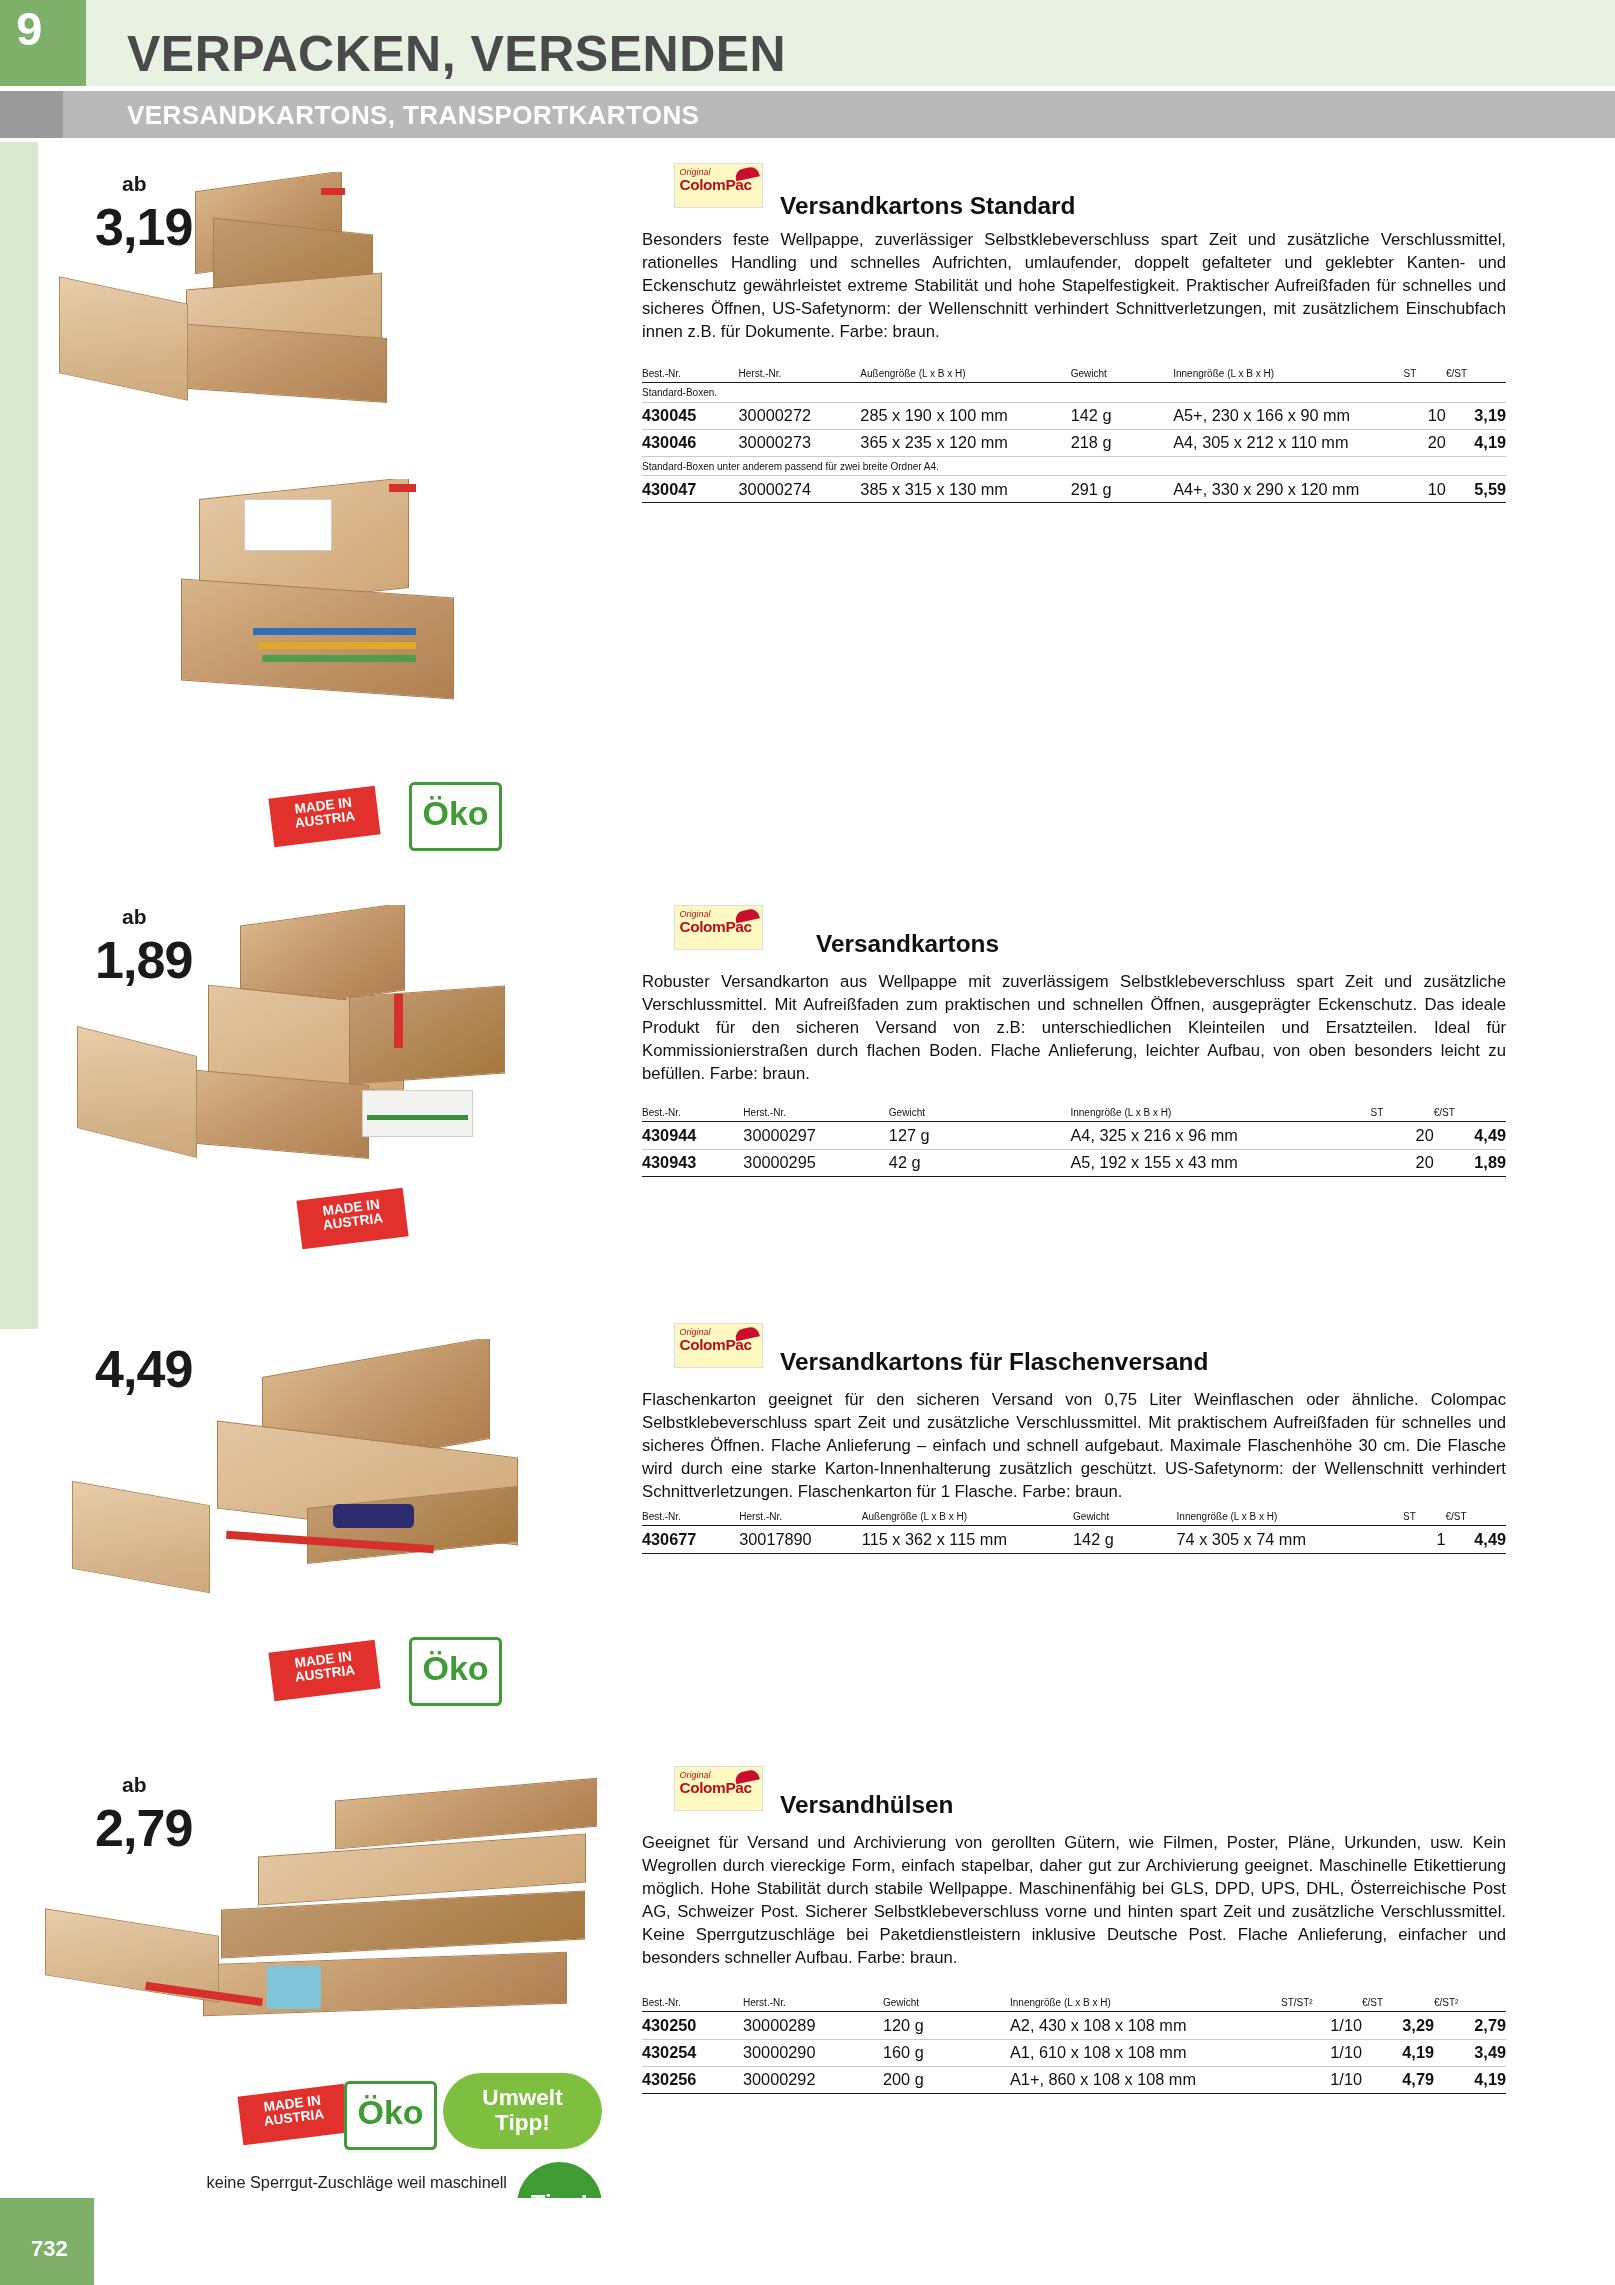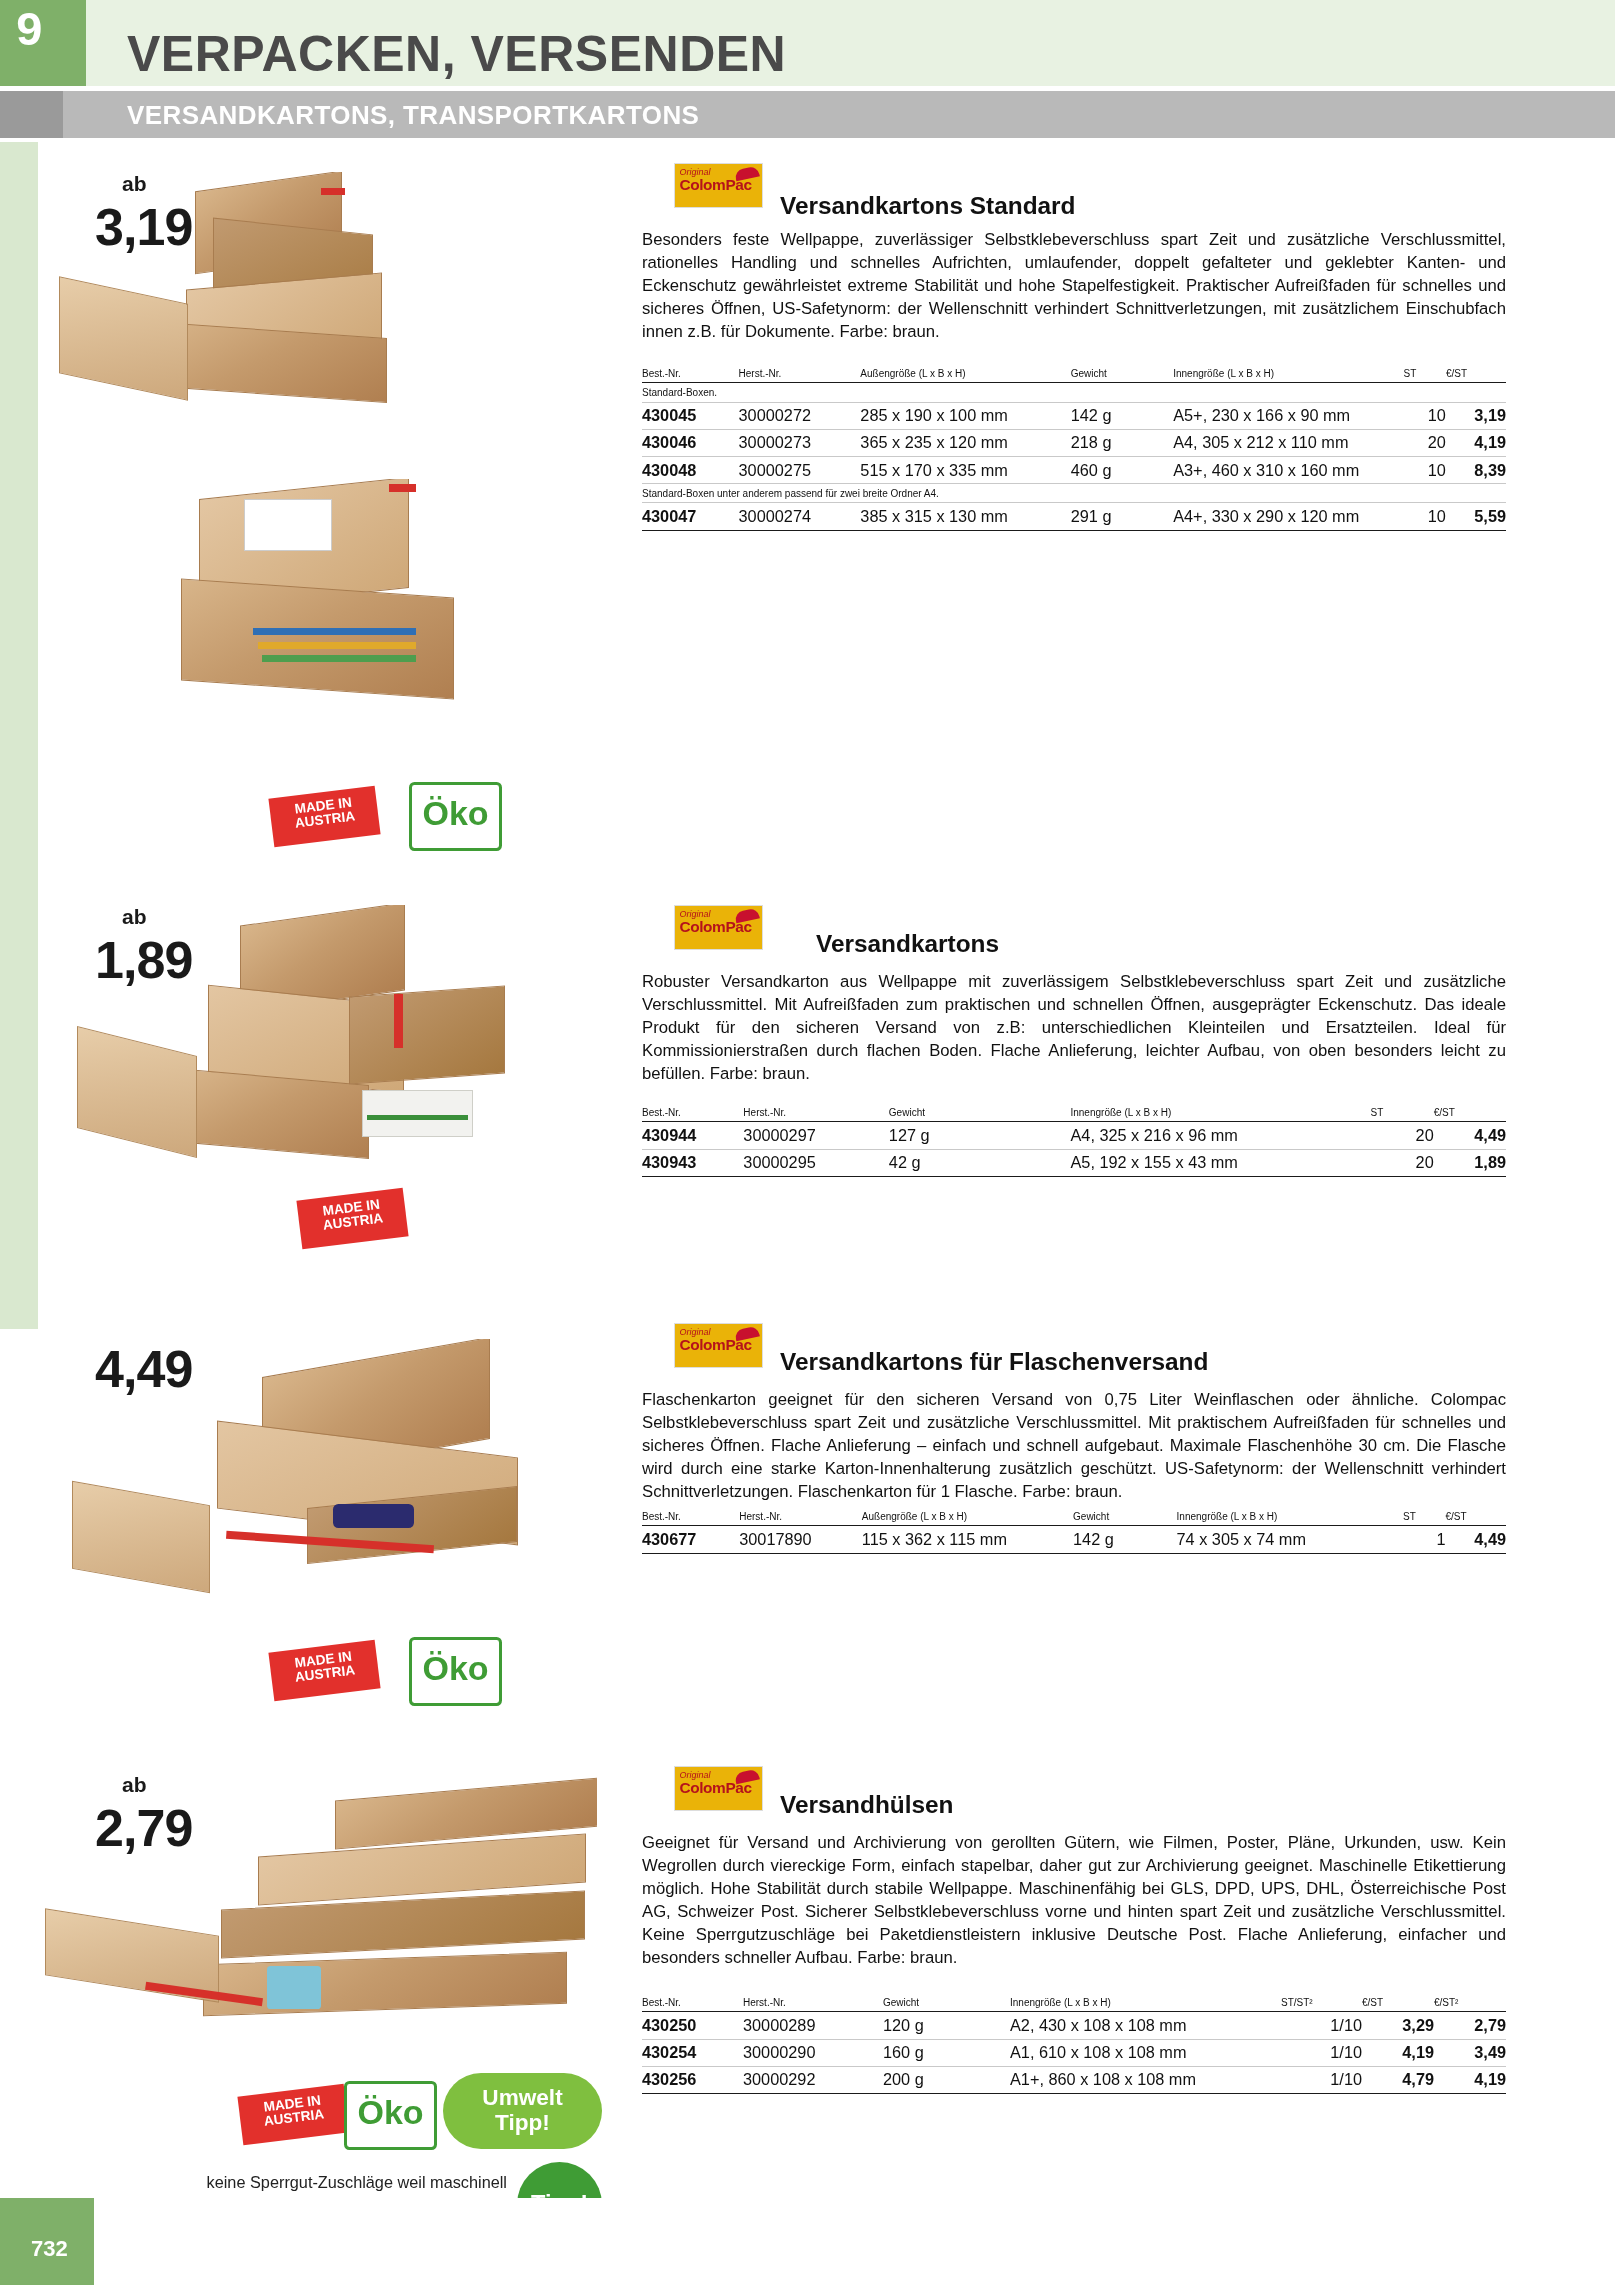--- a/index.html
+++ b/index.html
@@ -105,21 +105,21 @@
     position:absolute; width:85px; height:85px; border-radius:50%;
     background:#3f9c35; color:#fff; text-align:center; font-size:23.5px;
     font-weight:bold; line-height:85px;
   }
   .note-left {
     position:absolute; text-align:right; font-size:16.3px; color:#222; line-height:1.35;
   }
 
   
   .logo-cp {
-    position:absolute; width:87px; height:43px; background:#eab308;
+    position:absolute; width:87px; height:43px; background:#fef9c3;
     border:0.9px solid #ddd;
   }
   .logo-cp .cp-top { font-size:9px; color:#b5121b; font-style:italic; padding:2.7px 0 0 4.5px; }
   .logo-cp .cp-main { font-size:15.4px; color:#b5121b; font-weight:bold; padding-left:4.5px; line-height:1; letter-spacing:-0.4px; }
   .logo-cp .cp-swoosh {
     position:absolute; right:3.6px; top:3.6px; width:23.5px; height:11px;
     background:#c8102e; border-radius:9px 9px 0 0; transform:rotate(-12deg);
   }
 
   .prod-title {
@@ -243,29 +243,20 @@
         <td class="r b">3,19</td>
       </tr>
       <tr>
         <td class="b">430046</td>
         <td>30000273</td>
         <td>365 x 235 x 120 mm</td>
         <td>218 g</td>
         <td>A4, 305 x 212 x 110 mm</td>
         <td class="r">20</td>
         <td class="r b">4,19</td>
-      </tr>
-      <tr>
-        <td class="b">430048</td>
-        <td>30000275</td>
-        <td>515 x 170 x 335 mm</td>
-        <td>460 g</td>
-        <td>A3+, 460 x 310 x 160 mm</td>
-        <td class="r">10</td>
-        <td class="r b">8,39</td>
       </tr>
       <tr class="note">
         <td colspan="7">Standard-Boxen unter anderem passend für zwei breite Ordner A4.</td>
       </tr>
       <tr>
         <td class="b">430047</td>
         <td>30000274</td>
         <td>385 x 315 x 130 mm</td>
         <td>291 g</td>
         <td>A4+, 330 x 290 x 120 mm</td>

